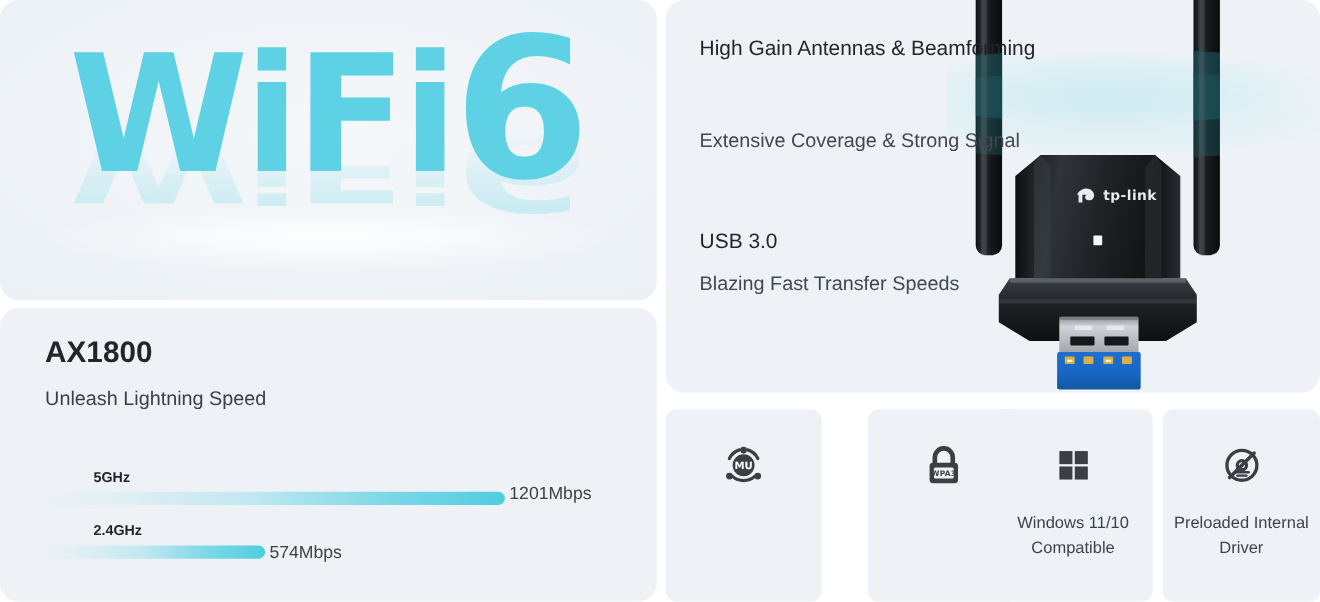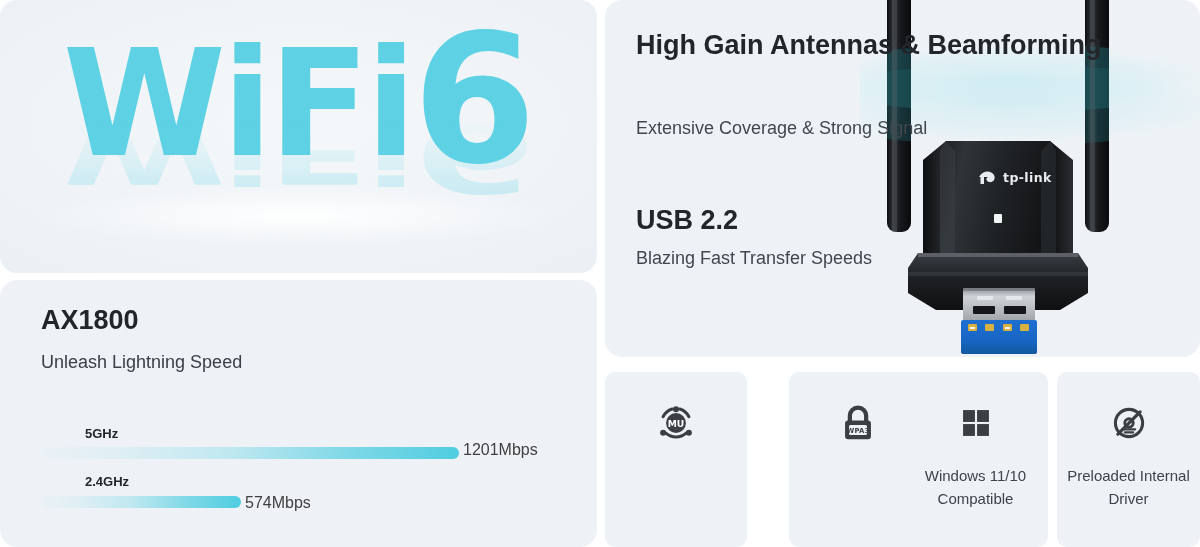--- a/index.html
+++ b/index.html
@@ -171,22 +171,22 @@
   #features-panel {
     left: 605px;
     top: 0px;
     width: 595px;
     height: 357px;
     background: #eef2f6;
   }
   .feat-h1 {
     position: absolute;
     left: 636px;
-    font-size: 27px;
-    font-weight: bold;
+    font-size: 19px;
+    font-weight: normal;
     color: #22262b;
     line-height: 32px;
     z-index: 4;
   }
   .feat-p {
     position: absolute;
     left: 636px;
     font-size: 18px;
     color: #41474d;
     line-height: 25px;
@@ -266,21 +266,21 @@
   <div class="band-label" id="label-24ghz">2.4GHz</div>
   <div class="bar-track" id="bar-24ghz-track" style="width: 200px;">
     <div class="bar-fill" id="bar-24ghz-fill" style="width: 100%;"></div>
   </div>
   <div class="bar-value" id="value-24ghz" style="left: 245px;">574Mbps</div>
 
   <div class="panel" id="features-panel"></div>
 
   <div class="feat-h1" id="antenna-heading">High Gain Antennas &amp; Beamforming</div>
   <div class="feat-p" id="antenna-body">Extensive Coverage &amp; Strong Signal</div>
-  <div class="feat-h1" id="usb-heading">USB 2.2</div>
+  <div class="feat-h1" id="usb-heading">USB 3.0</div>
   <div class="feat-p" id="usb-body">Blazing Fast Transfer Speeds</div>
 
   <svg id="product-image" viewBox="0 0 340 357">
     <defs>
       <linearGradient id="antGrad" x1="0" y1="0" x2="1" y2="0">
         <stop offset="0%" stop-color="#0c0d0f"></stop>
         <stop offset="28%" stop-color="#34383c"></stop>
         <stop offset="55%" stop-color="#17191c"></stop>
         <stop offset="100%" stop-color="#0a0b0d"></stop>
       </linearGradient>

